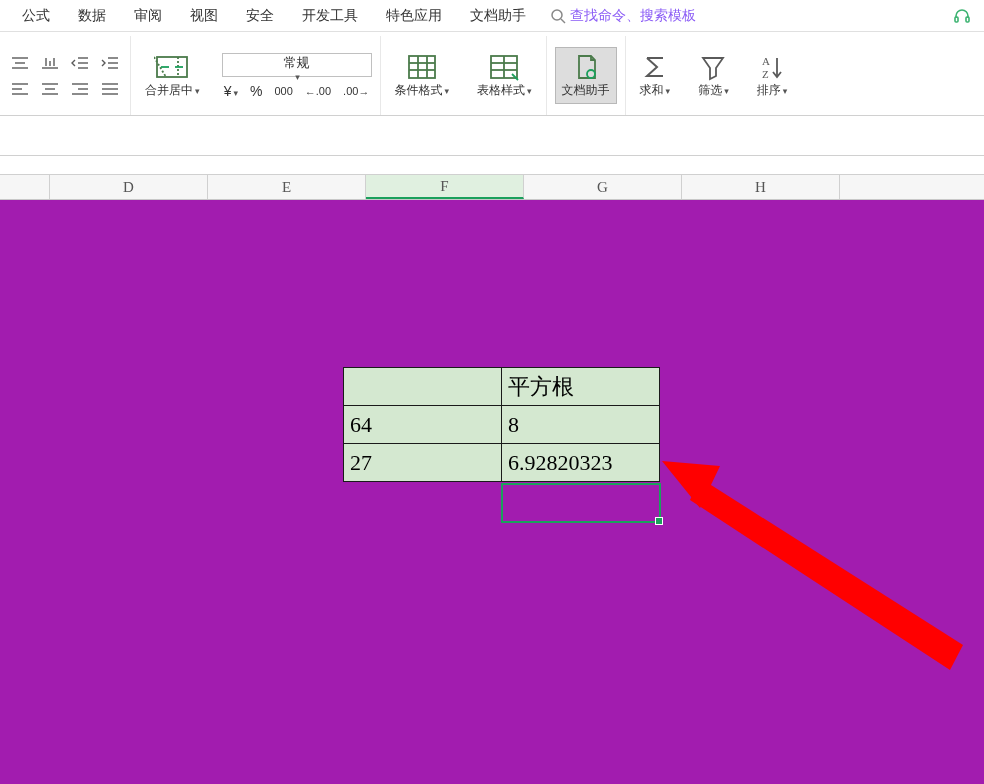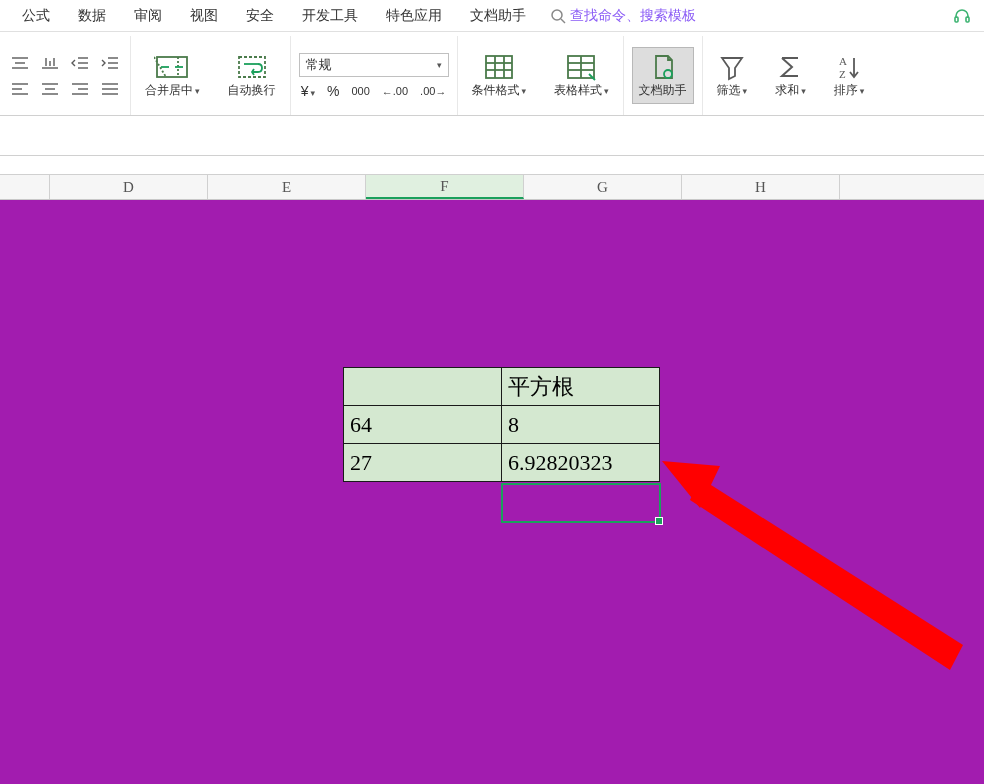--- a/index.html
+++ b/index.html
@@ -73,21 +73,21 @@
     border:1px solid #b8b8b8;
   }
   .big-btn .label { }
   .dd-arrow { font-size:9px; margin-left:2px; color:#555; }
 
   .format-dropdown {
     width: 150px; height: 24px;
     border: 1px solid #c0c0c0;
     display:flex; align-items:center; justify-content:space-between;
     padding:0 6px; font-size:13px; color:#333;
-    cursor:pointer; margin-bottom:6px;
+    cursor:pointer; margin-bottom:6px;flex-direction:column;
   }
   .num-btn-row { display:flex; gap:12px; align-items:center; }
   .num-btn { font-size:14px; color:#333; cursor:pointer; }
 
   
   .below-ribbon {
     height: 40px;
     border-bottom: 1px solid #d0d0d0;
     background: #fff;
   }
@@ -273,31 +273,20 @@
           <rect x="3" y="5" width="30" height="20"></rect>
           <line x="12" y1="5" x2="12" y2="25" stroke-dasharray="2 2"></line>
           <line x1="24" y1="5" x2="24" y2="25" stroke-dasharray="2 2"></line>
           <polyline class="accent" points="7,15 15,15"></polyline>
           <polyline class="accent" points="21,15 29,15"></polyline>
         </svg>
       <span class="label"><span>合并居中</span><span class="dd-arrow">▾</span></span>
     </div>
   </div>
 
-  <div class="ribbon-group">
-    <div class="big-btn">
-      <svg class="big-svg" width="36" height="30" viewBox="0 0 36 30">
-          <rect x="5" y="5" width="26" height="20" stroke-dasharray="3 2"></rect>
-          <polyline class="accent" points="10,12 24,12"></polyline>
-          <path class="accent" d="M24 12 q4 0 4 4 t-4 4 h-6"></path>
-          <polyline class="accent" points="20,17 18,20 20,23"></polyline>
-        </svg>
-      <span class="label">自动换行</span>
-    </div>
-  </div>
 
   <div class="ribbon-group">
     <div class="format-dropdown">
       <span>常规</span>
       <span class="dd-arrow">▾</span>
     </div>
     <div class="num-btn-row">
       <span class="num-btn"><span>¥</span><span class="dd-arrow">▾</span></span>
       <span class="num-btn">%</span>
       <span class="num-btn" style="font-size:11px">000</span>
@@ -339,32 +328,32 @@
           <path d="M20 4 v4 h4"></path>
           <circle class="accent" cx="20" cy="22" r="4" fill="#bde6bd" stroke="#1ba05c"></circle>
         </svg>
       <span class="label">文档助手</span>
     </div>
   </div>
 
   <div class="ribbon-group noborder">
     <div class="big-btn">
       <svg width="30" height="30" viewBox="0 0 30 30">
+          <path d="M7 6 h16 M7 6 L17 15 L7 24 h16" stroke="#5a5a5a" stroke-width="2" fill="none"></path>
+        </svg>
+      <span class="label"><span>求和</span><span class="dd-arrow">▾</span></span>
+    </div>
+  </div>
+
+  <div class="ribbon-group noborder">
+    <div class="big-btn">
+      <svg width="30" height="30" viewBox="0 0 30 30">
           <path d="M5 6 h20 L18 16 v8 l-6 3 v-11 z" stroke="#5a5a5a" stroke-width="1.8" fill="none"></path>
         </svg>
       <span class="label"><span>筛选</span><span class="dd-arrow">▾</span></span>
-    </div>
-  </div>
-
-  <div class="ribbon-group noborder">
-    <div class="big-btn">
-      <svg width="30" height="30" viewBox="0 0 30 30">
-          <path d="M7 6 h16 M7 6 L17 15 L7 24 h16" stroke="#5a5a5a" stroke-width="2" fill="none"></path>
-        </svg>
-      <span class="label"><span>求和</span><span class="dd-arrow">▾</span></span>
     </div>
   </div>
 
   <div class="ribbon-group noborder">
     <div class="big-btn">
       <svg width="30" height="30" viewBox="0 0 30 30">
           <text x="5" y="13" font-size="11" fill="#5a5a5a" font-family="serif">A</text>
           <text x="5" y="26" font-size="11" fill="#5a5a5a" font-family="serif">Z</text>
           <line x1="20" y1="6" x2="20" y2="24" stroke="#5a5a5a" stroke-width="1.8"></line>
           <polyline points="16,20 20,25 24,20" stroke="#5a5a5a" stroke-width="1.8" fill="none"></polyline>

